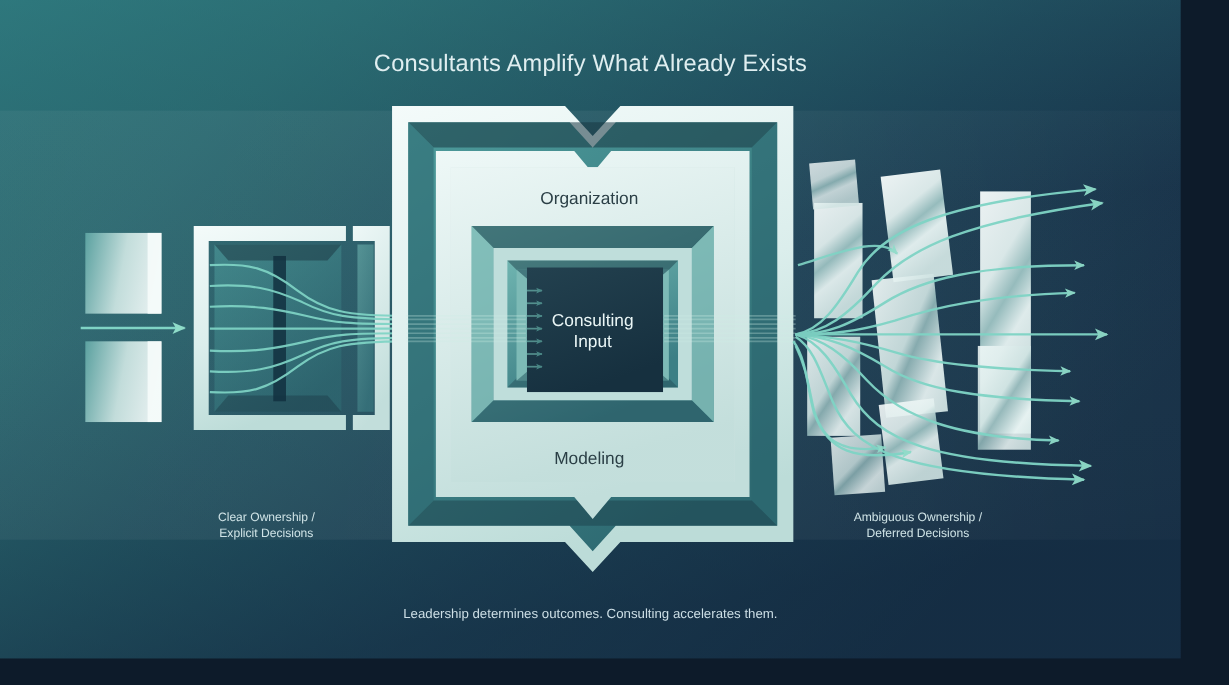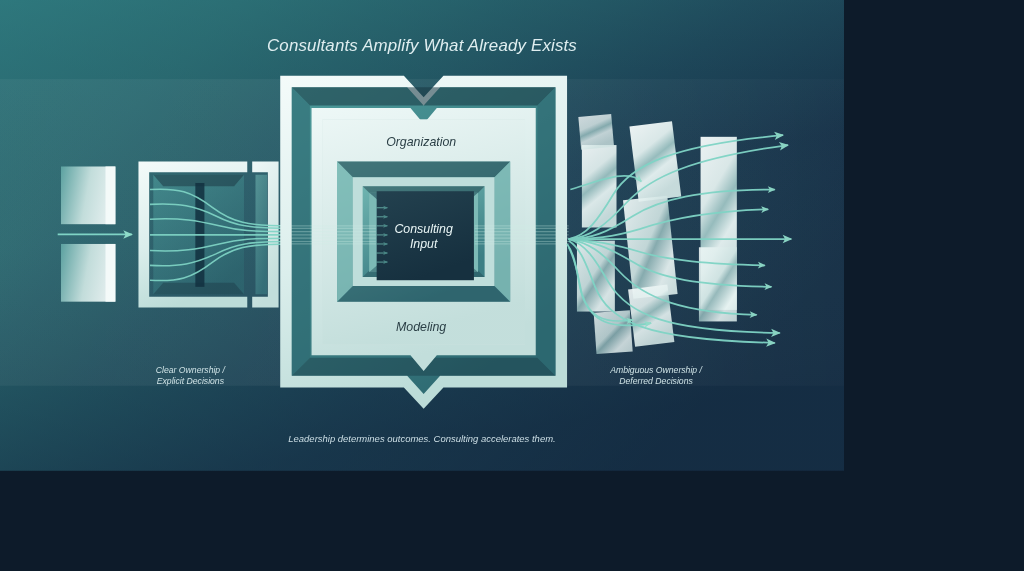--- a/index.html
+++ b/index.html
@@ -1,18 +1,18 @@
 <!DOCTYPE html>
 <html><head>
 <meta charset="utf-8">
 <style>
   html,body{margin:0;padding:0;background:#0d1b2a;}
   body{width:1024px;height:571px;overflow:hidden;
        font-family:"Liberation Sans",sans-serif;}
-  #stage{position:relative;width:844px;height:571px;font-style:italic;}
+  #stage{position:relative;width:984px;height:571px;}
   svg#scene{position:absolute;inset:0;display:block;}
   .ttl{font-size:20.5px;fill:#dfeef0;letter-spacing:.2px;}
   .inner-lbl{font-size:15px;fill:#2b3f46;}
   .core-lbl{font-size:15px;fill:#eaf6f6;}
   .side-lbl{font-size:10.5px;fill:#cfe3e6;}
   .cap{font-size:11.5px;fill:#cddfe6;}
 </style>
 </head>
 <body>
 

